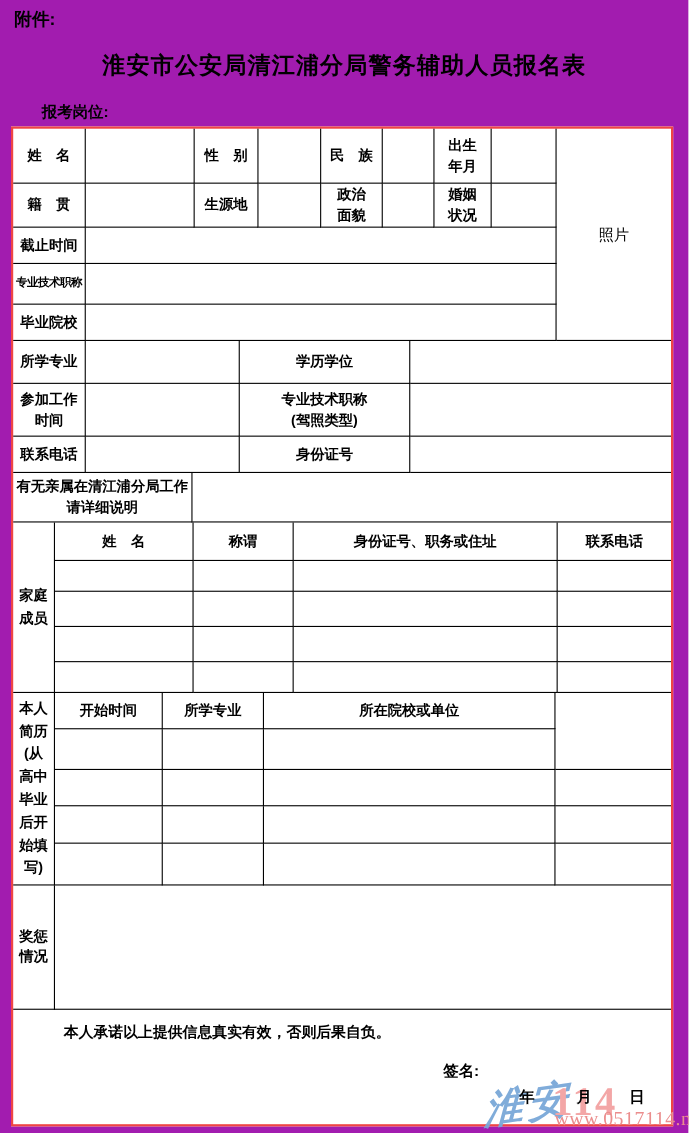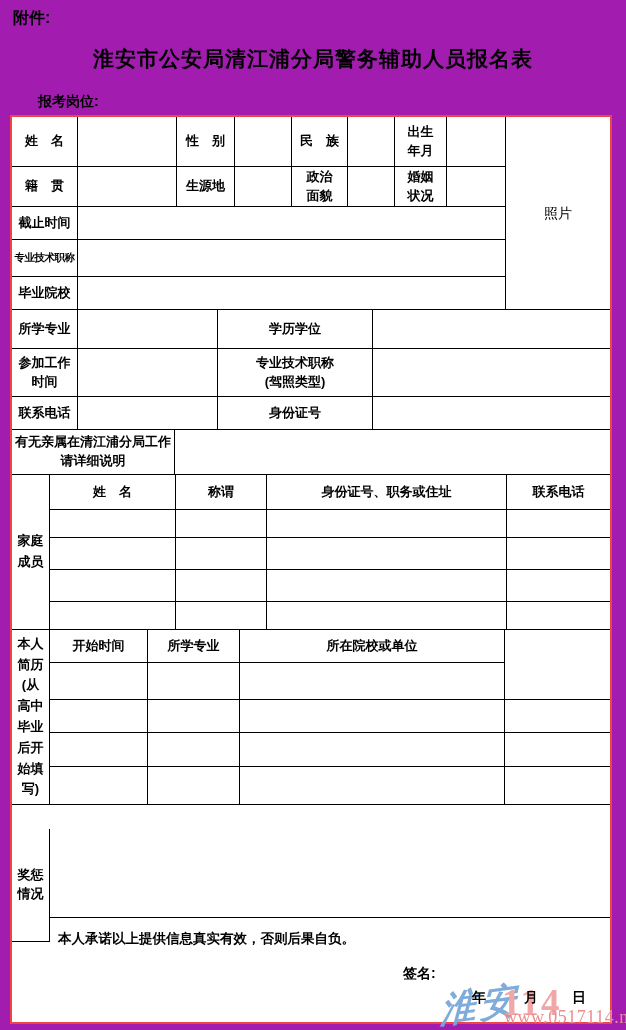--- a/index.html
+++ b/index.html
@@ -155,21 +155,21 @@
     <div class="cell" style="left:38px;top:616px;width:98px;height:34px"></div>
     <div class="cell" style="left:136px;top:616px;width:92px;height:34px"></div>
     <div class="cell" style="left:228px;top:616px;width:265px;height:34px"></div>
     <div class="cell noR" style="left:493px;top:616px;width:105px;height:34px"></div>
 
     <div class="cell" style="left:38px;top:650px;width:98px;height:38px"></div>
     <div class="cell" style="left:136px;top:650px;width:92px;height:38px"></div>
     <div class="cell" style="left:228px;top:650px;width:265px;height:38px"></div>
     <div class="cell noR" style="left:493px;top:650px;width:105px;height:38px"></div>
 
-    <div class="cell" style="left:0;top:712px;width:38px;height:113px">奖惩
+    <div class="cell" style="left:0;top:688px;width:38px;height:113px">奖惩
 情况</div>
     <div class="cell noR" style="left:38px;top:688px;width:560px;height:113px"></div>
 
     <div class="cell noR noB decl-cell" style="left:0;top:801px;width:598px;height:104px">
       <span class="decl-text">本人承诺以上提供信息真实有效，否则后果自负。</span>
       <span class="sign-label">签名:</span>
       <span class="date-y">年</span>
       <span class="date-m">月</span>
       <span class="date-d">日</span>
 

